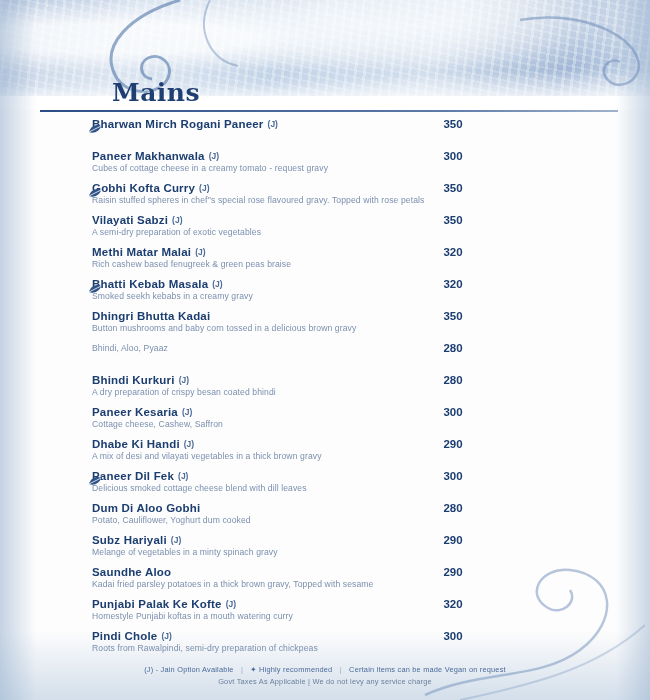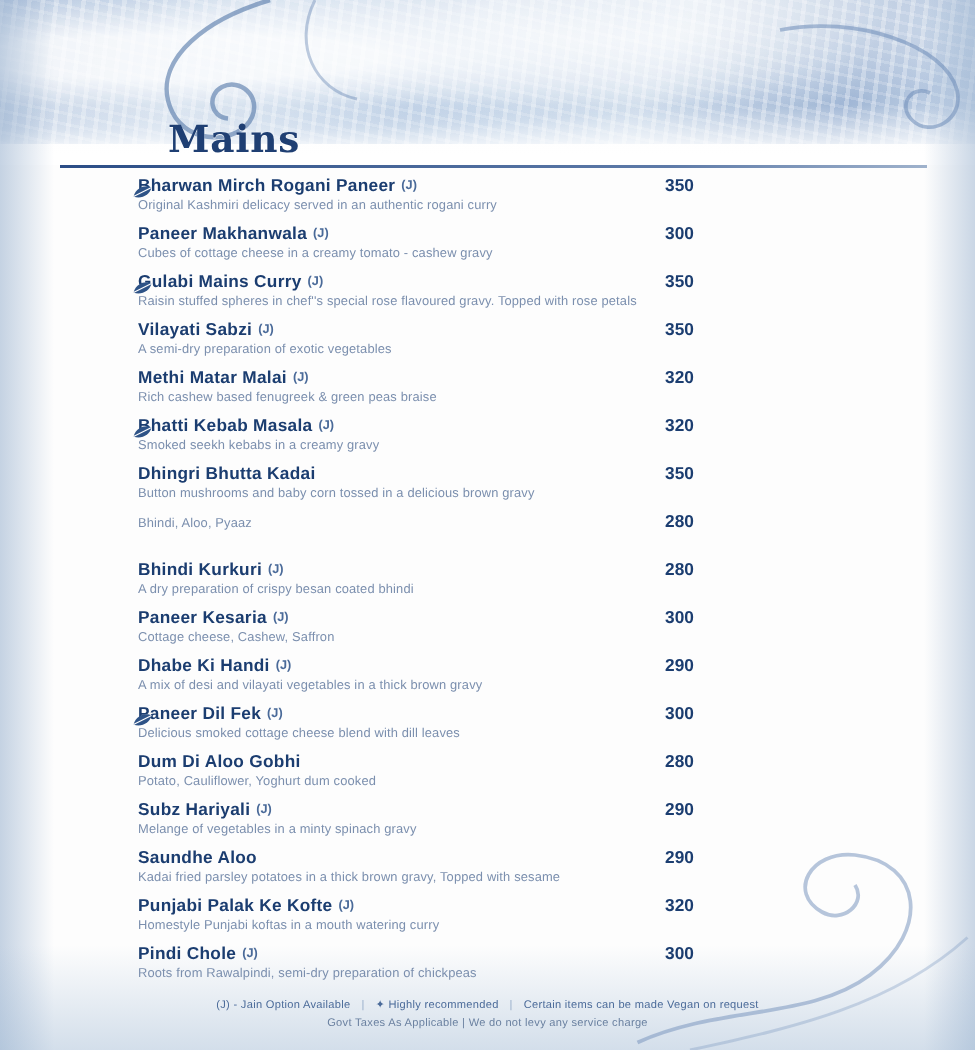--- a/index.html
+++ b/index.html
@@ -157,42 +157,41 @@
       <div class="item">
         <span class="leaf"><svg width="14" height="10" viewBox="0 0 14 10">
             <path d="M1 8 C3 1, 10 0, 13 2 C12 7, 6 10, 1 8 Z" fill="#2e5387"></path>
             <path d="M1 8 C5 6, 9 4, 13 2" stroke="#ffffff" stroke-width="0.8" fill="none"></path>
           </svg></span>
         <div class="texts">
           <div class="row1">
             <span class="name">Bharwan Mirch Rogani Paneer</span>
             <span class="tag">(J)</span>
           </div>
-          <div class="desc">Original Kashmiri delicacy served in an authentic rogani curry</div>
         </div>
         <div class="price">350</div>
       </div>
       <div class="item">
         <div class="texts">
           <div class="row1">
             <span class="name">Paneer Makhanwala</span>
             <span class="tag">(J)</span>
           </div>
-          <div class="desc">Cubes of cottage cheese in a creamy tomato - cashew gravy</div>
+          <div class="desc">Cubes of cottage cheese in a creamy tomato - request gravy</div>
         </div>
         <div class="price">300</div>
       </div>
       <div class="item">
         <span class="leaf"><svg width="14" height="10" viewBox="0 0 14 10">
             <path d="M1 8 C3 1, 10 0, 13 2 C12 7, 6 10, 1 8 Z" fill="#2e5387"></path>
             <path d="M1 8 C5 6, 9 4, 13 2" stroke="#ffffff" stroke-width="0.8" fill="none"></path>
           </svg></span>
         <div class="texts">
           <div class="row1">
-            <span class="name">Gulabi Mains Curry</span>
+            <span class="name">Gobhi Kofta Curry</span>
             <span class="tag">(J)</span>
           </div>
           <div class="desc">Raisin stuffed spheres in chef''s special rose flavoured gravy.
 Topped with rose petals</div>
         </div>
         <div class="price">350</div>
       </div>
       <div class="item">
         <div class="texts">
           <div class="row1">

